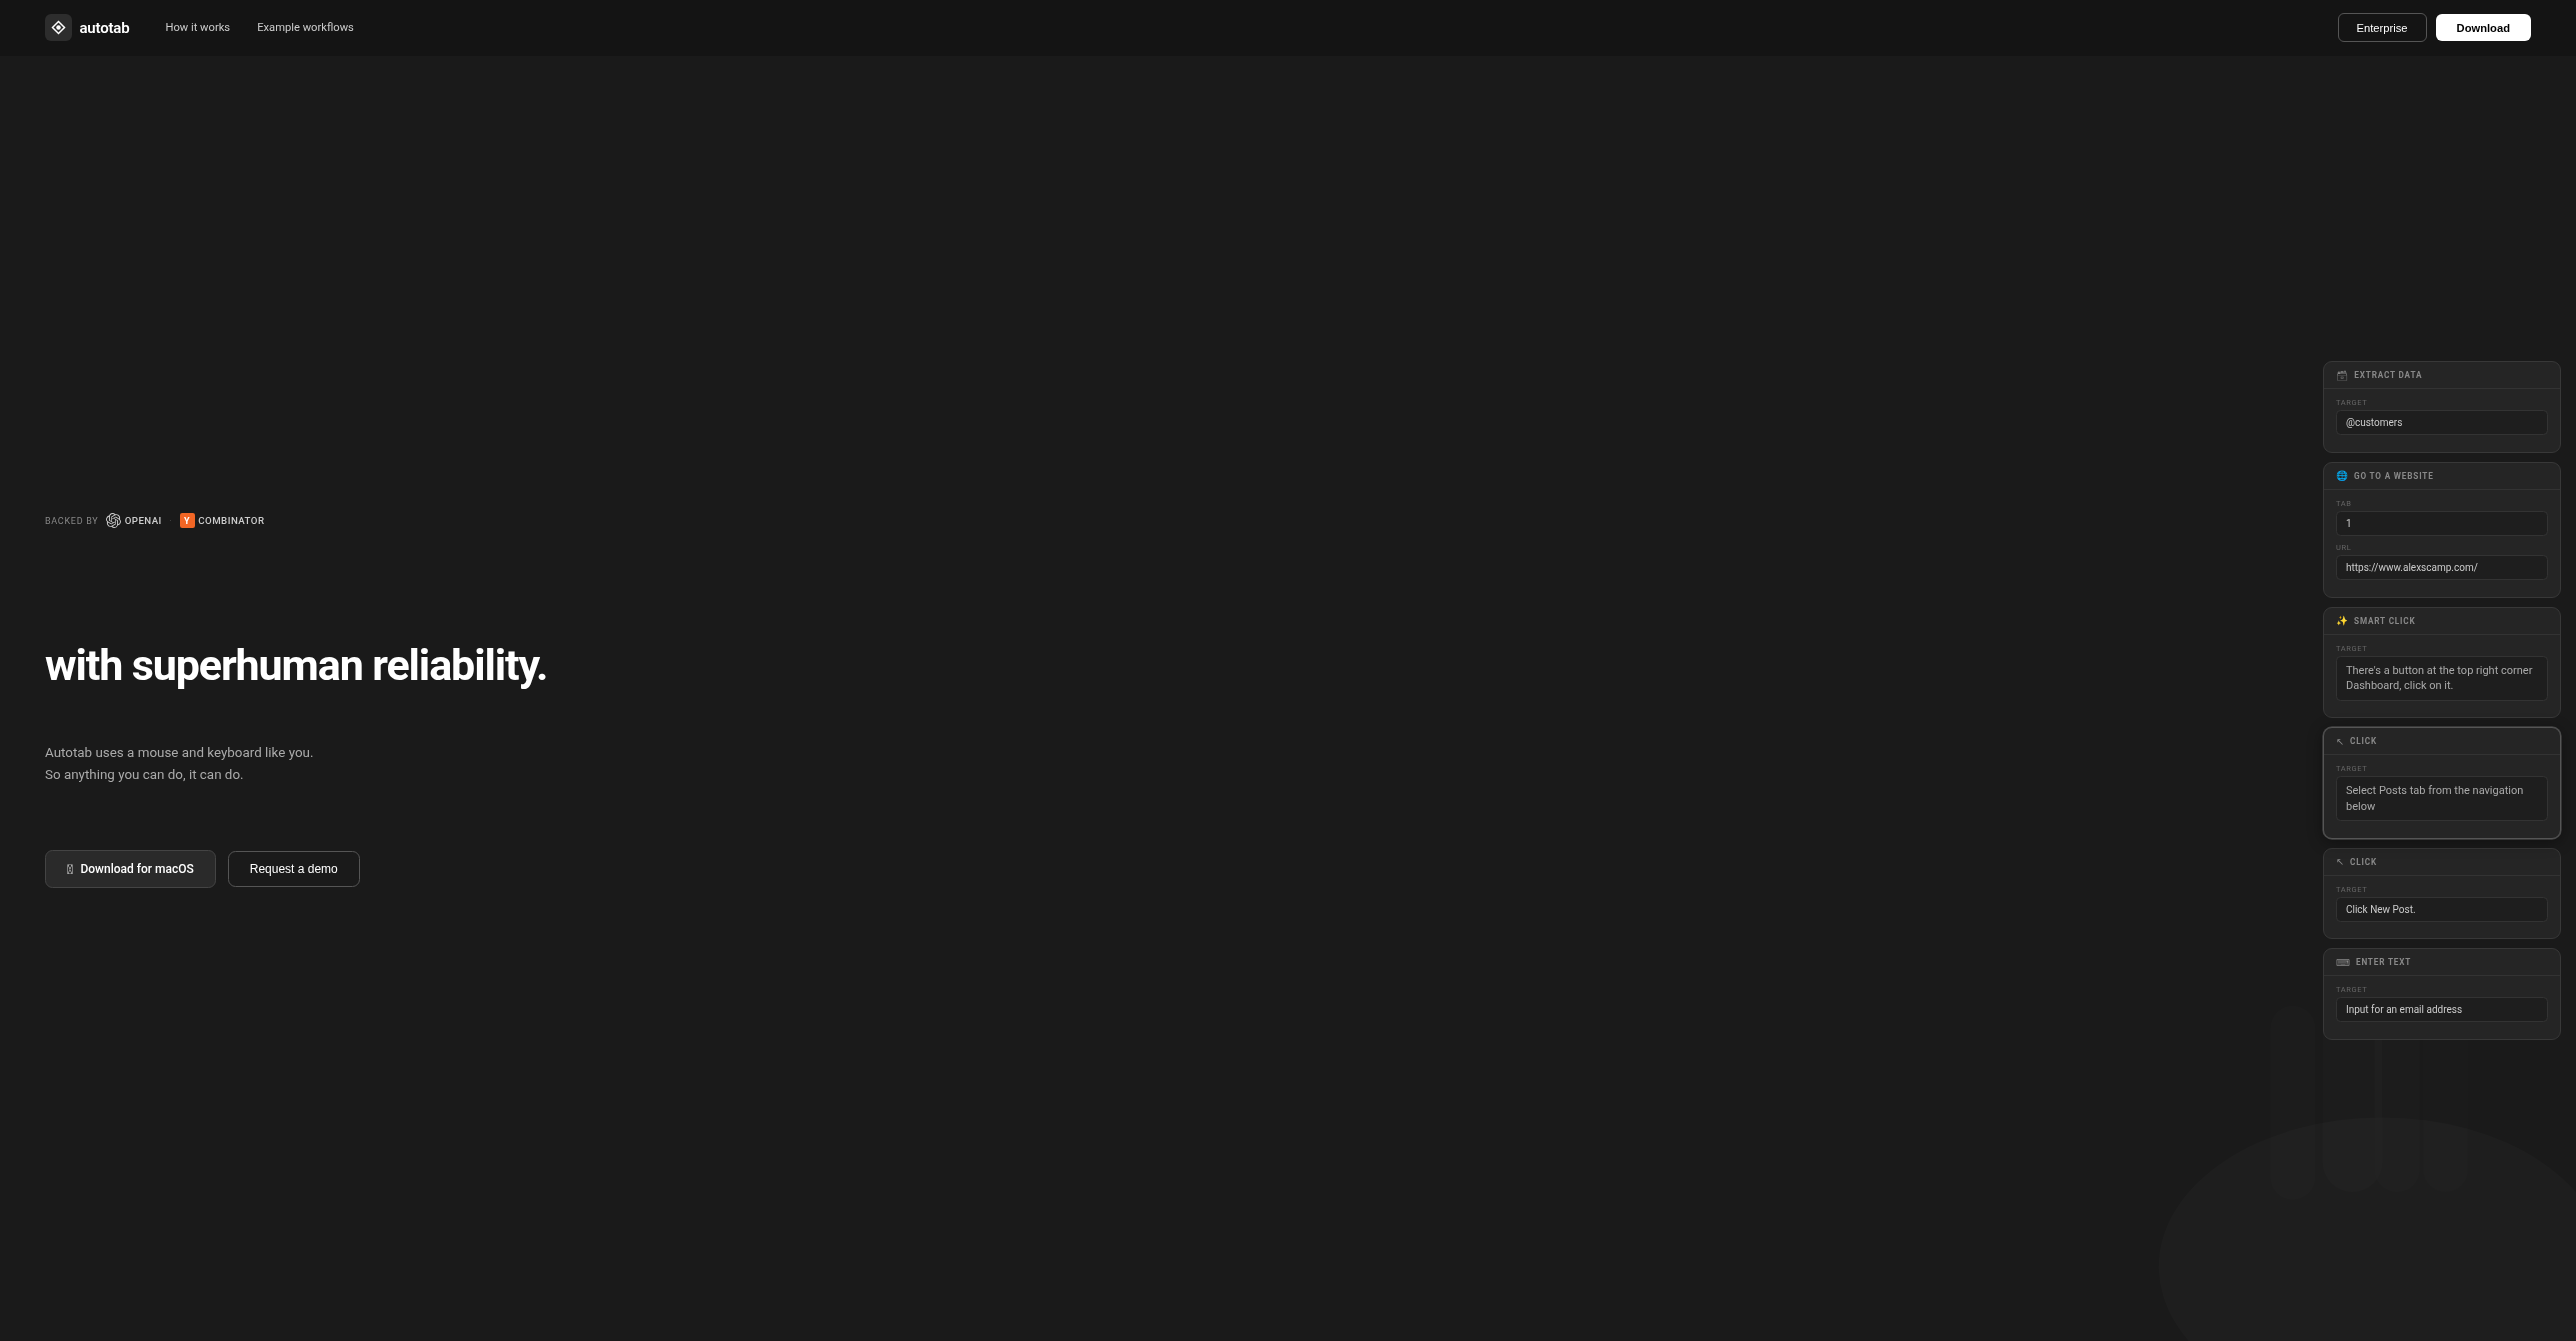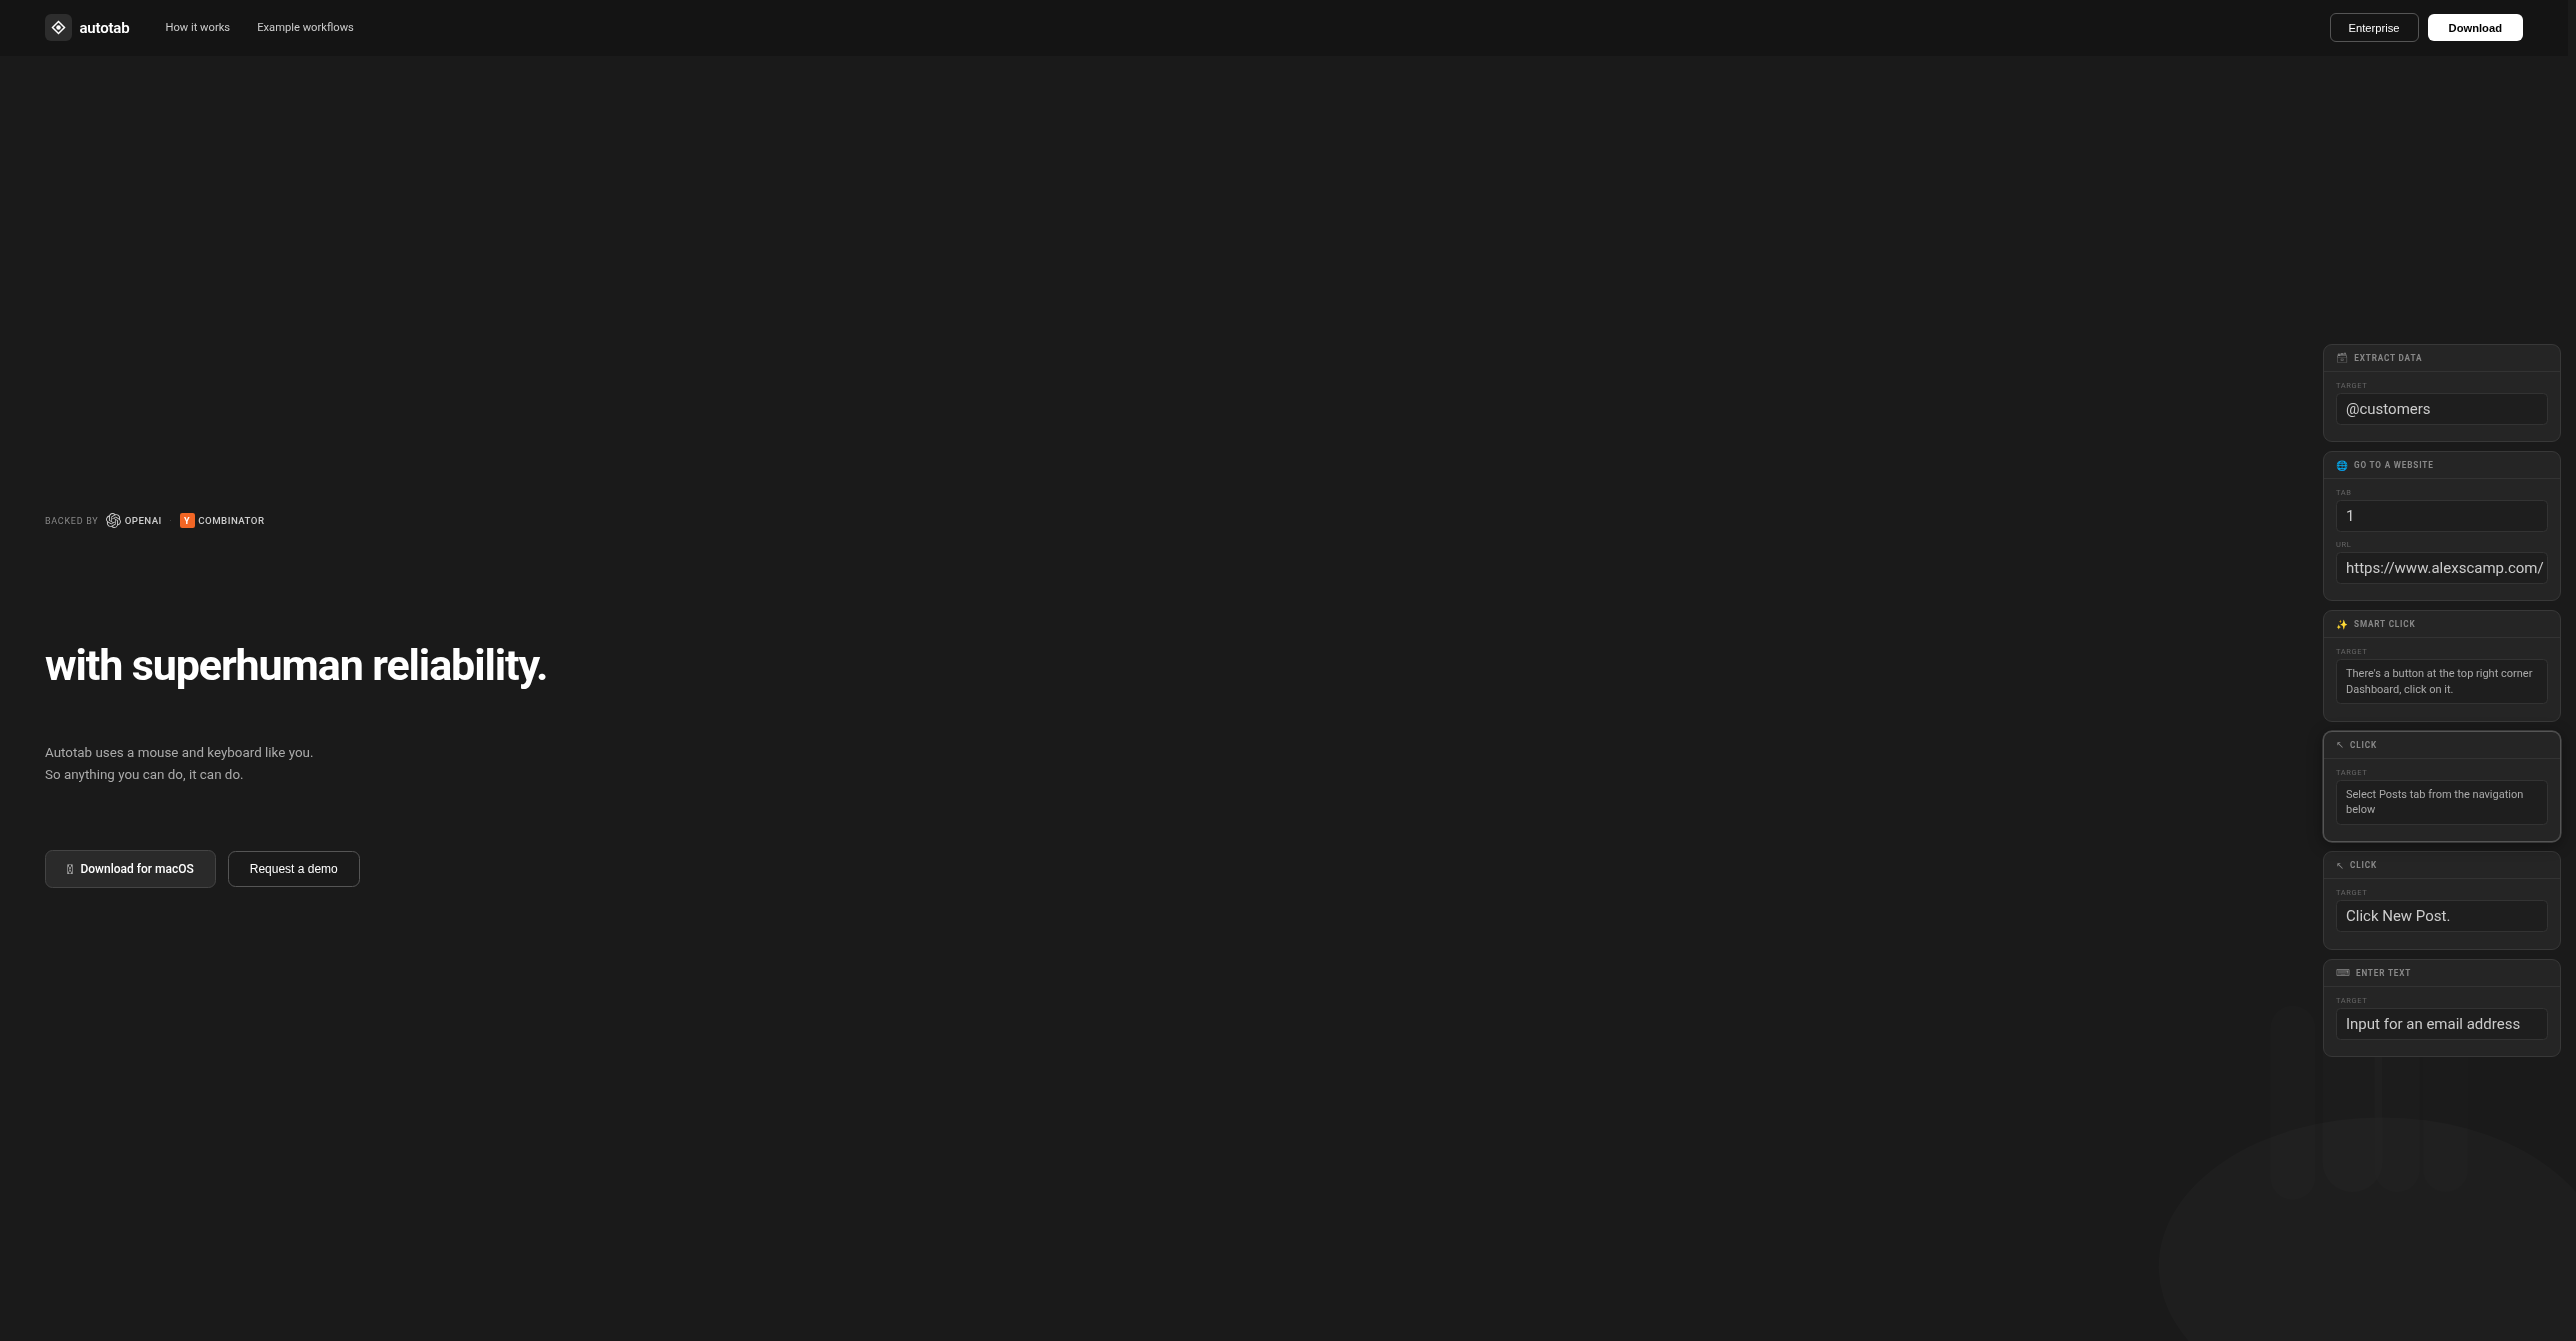--- a/index.html
+++ b/index.html
@@ -18,21 +18,21 @@
 
     
     nav {
       display: flex;
       align-items: center;
       justify-content: space-between;
       padding: 13.4px 45px;
       position: fixed;
       top: 0;
       left: 0;
-      right: 8px;
+      right: 0;
       z-index: 100;
       background-color: rgba(20, 20, 20, 0.95);
     }
 
     .nav-left {
       display: flex;
       align-items: center;
       gap: 36px;
     }
 
@@ -279,21 +279,21 @@
 
     .field-label {
       font-size: 7.5px;
       color: #666;
       letter-spacing: 0.08em;
       text-transform: uppercase;
       margin-bottom: 3px;
     }
 
     .field-value {
-      font-size: 15px;
+      font-size: 10px;
       color: #cccccc;
       background: #1e1e1e;
       border: 0.7px solid #333;
       border-radius: 4.5px;
       padding: 6px 9px;
     }
 
     .field-value.target-text {
       color: #aaaaaa;
       font-size: 11px;

